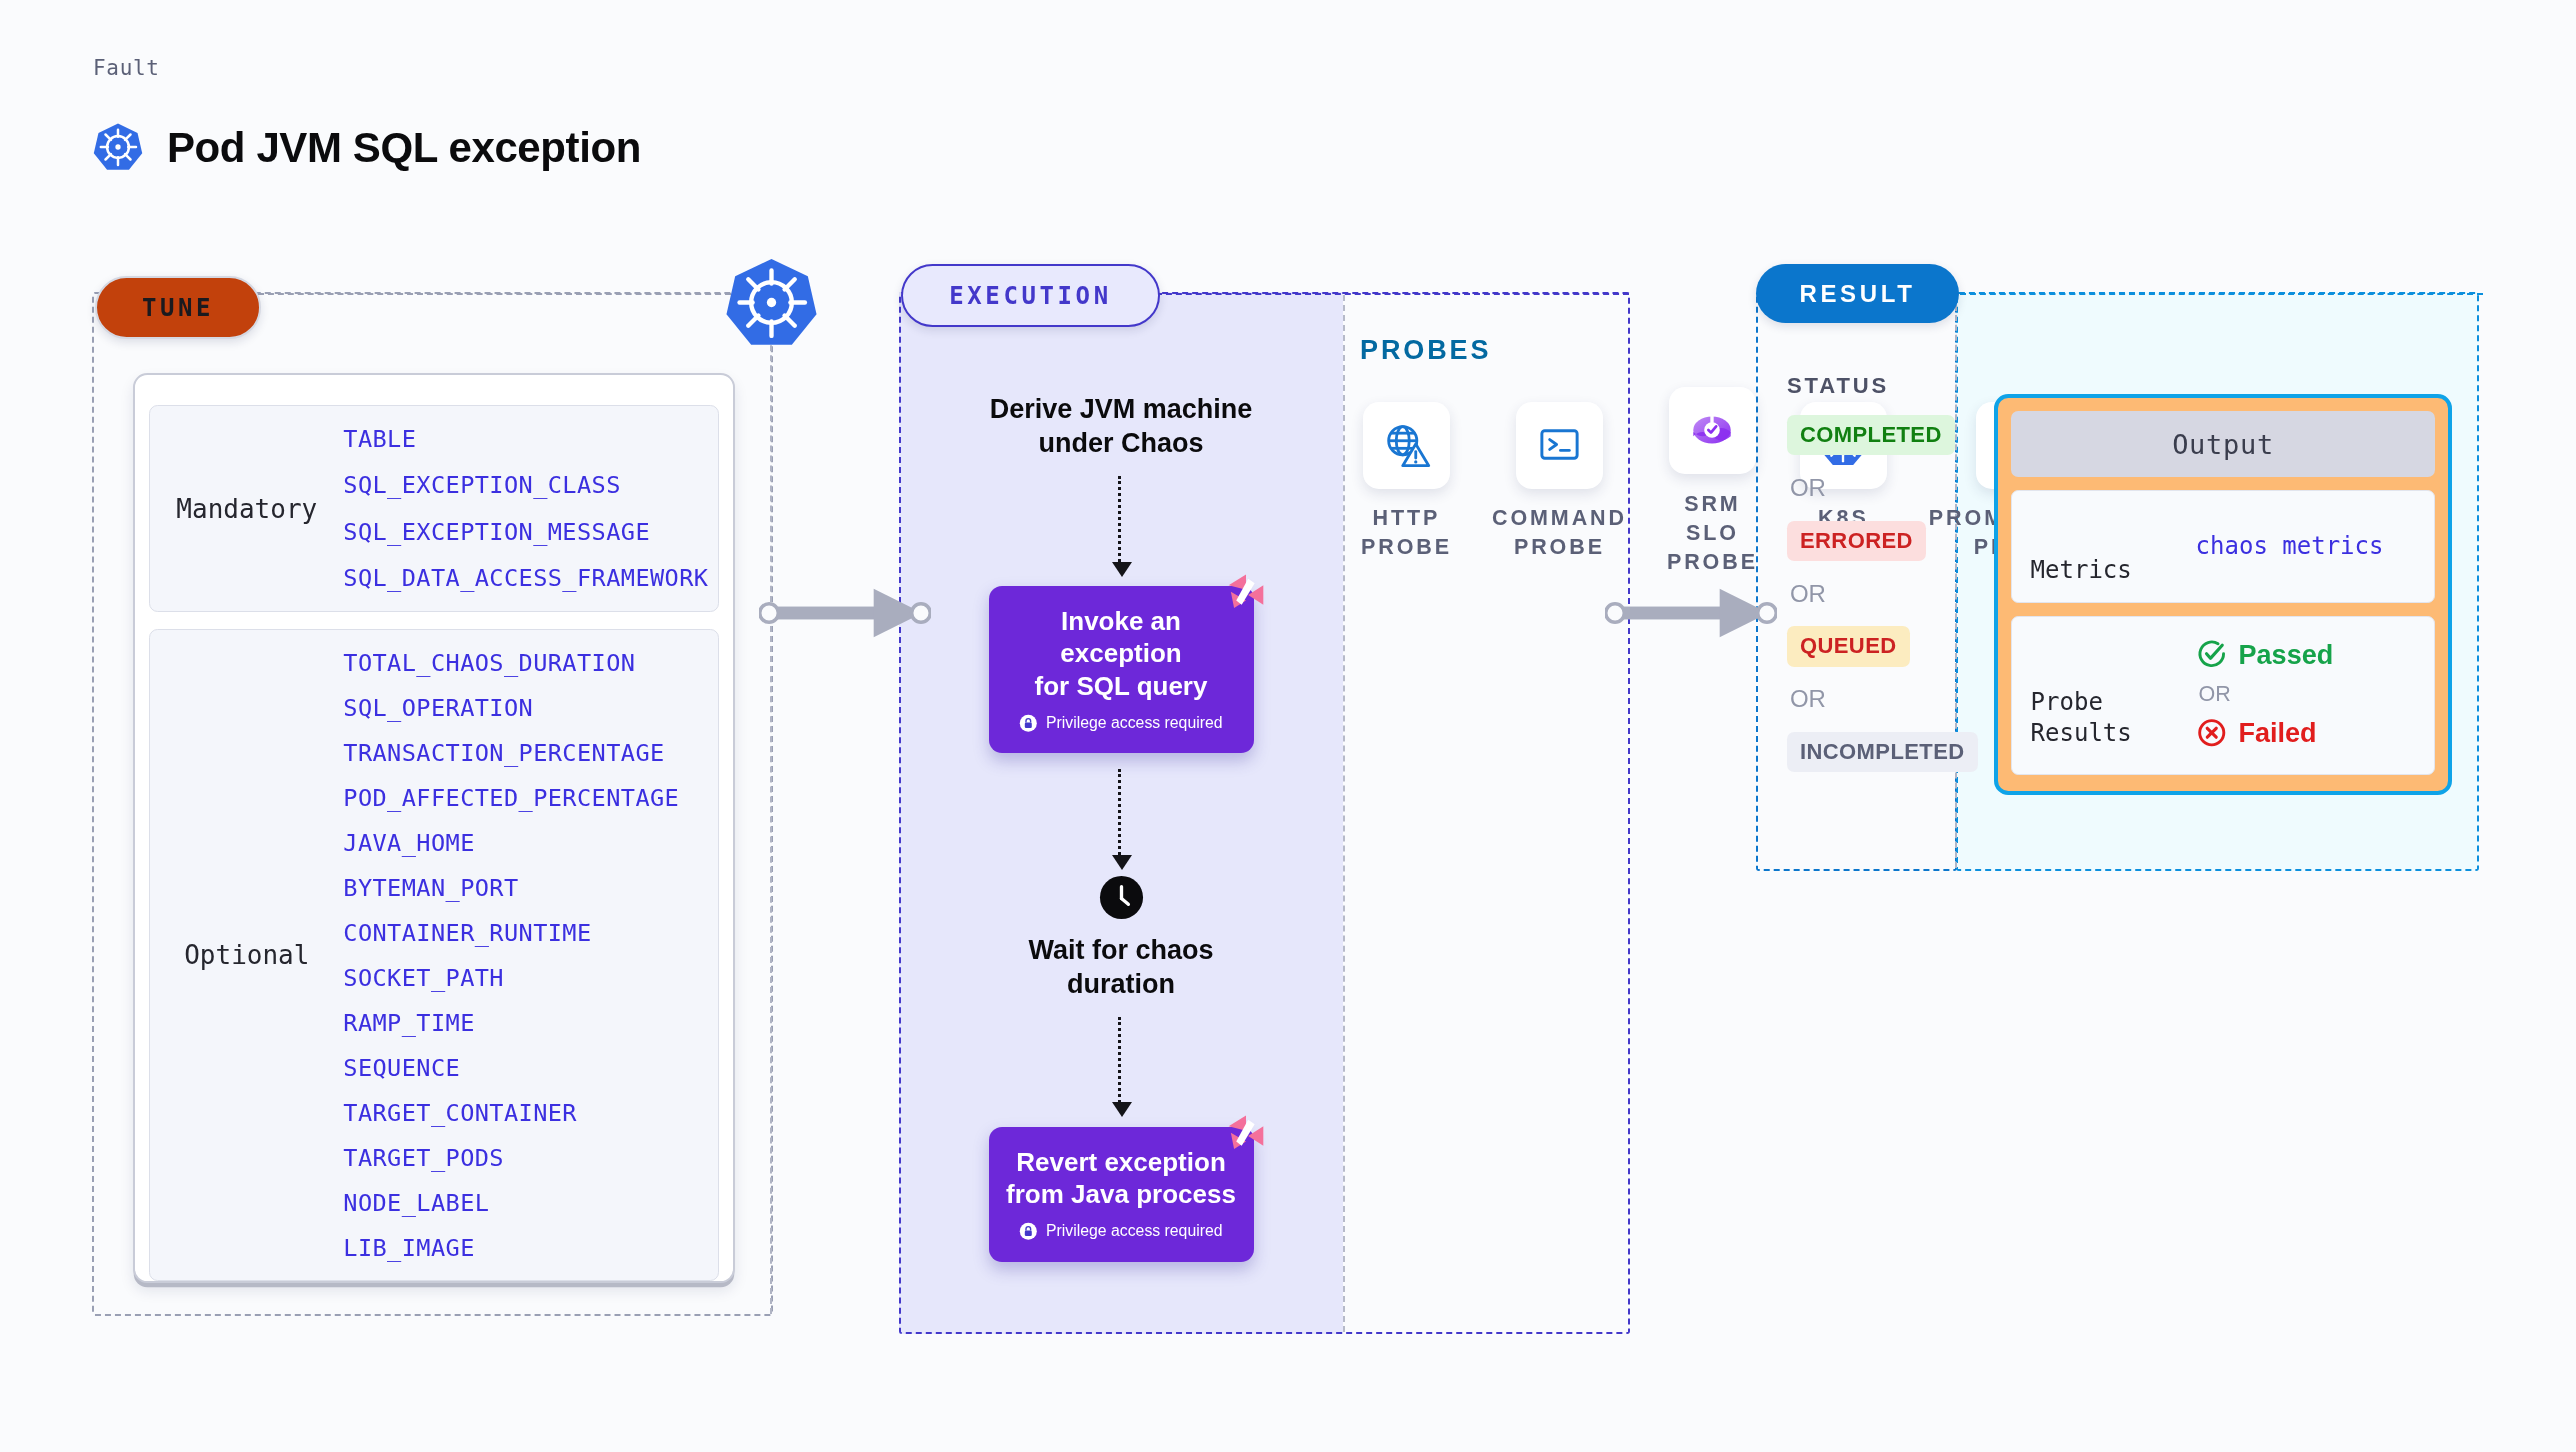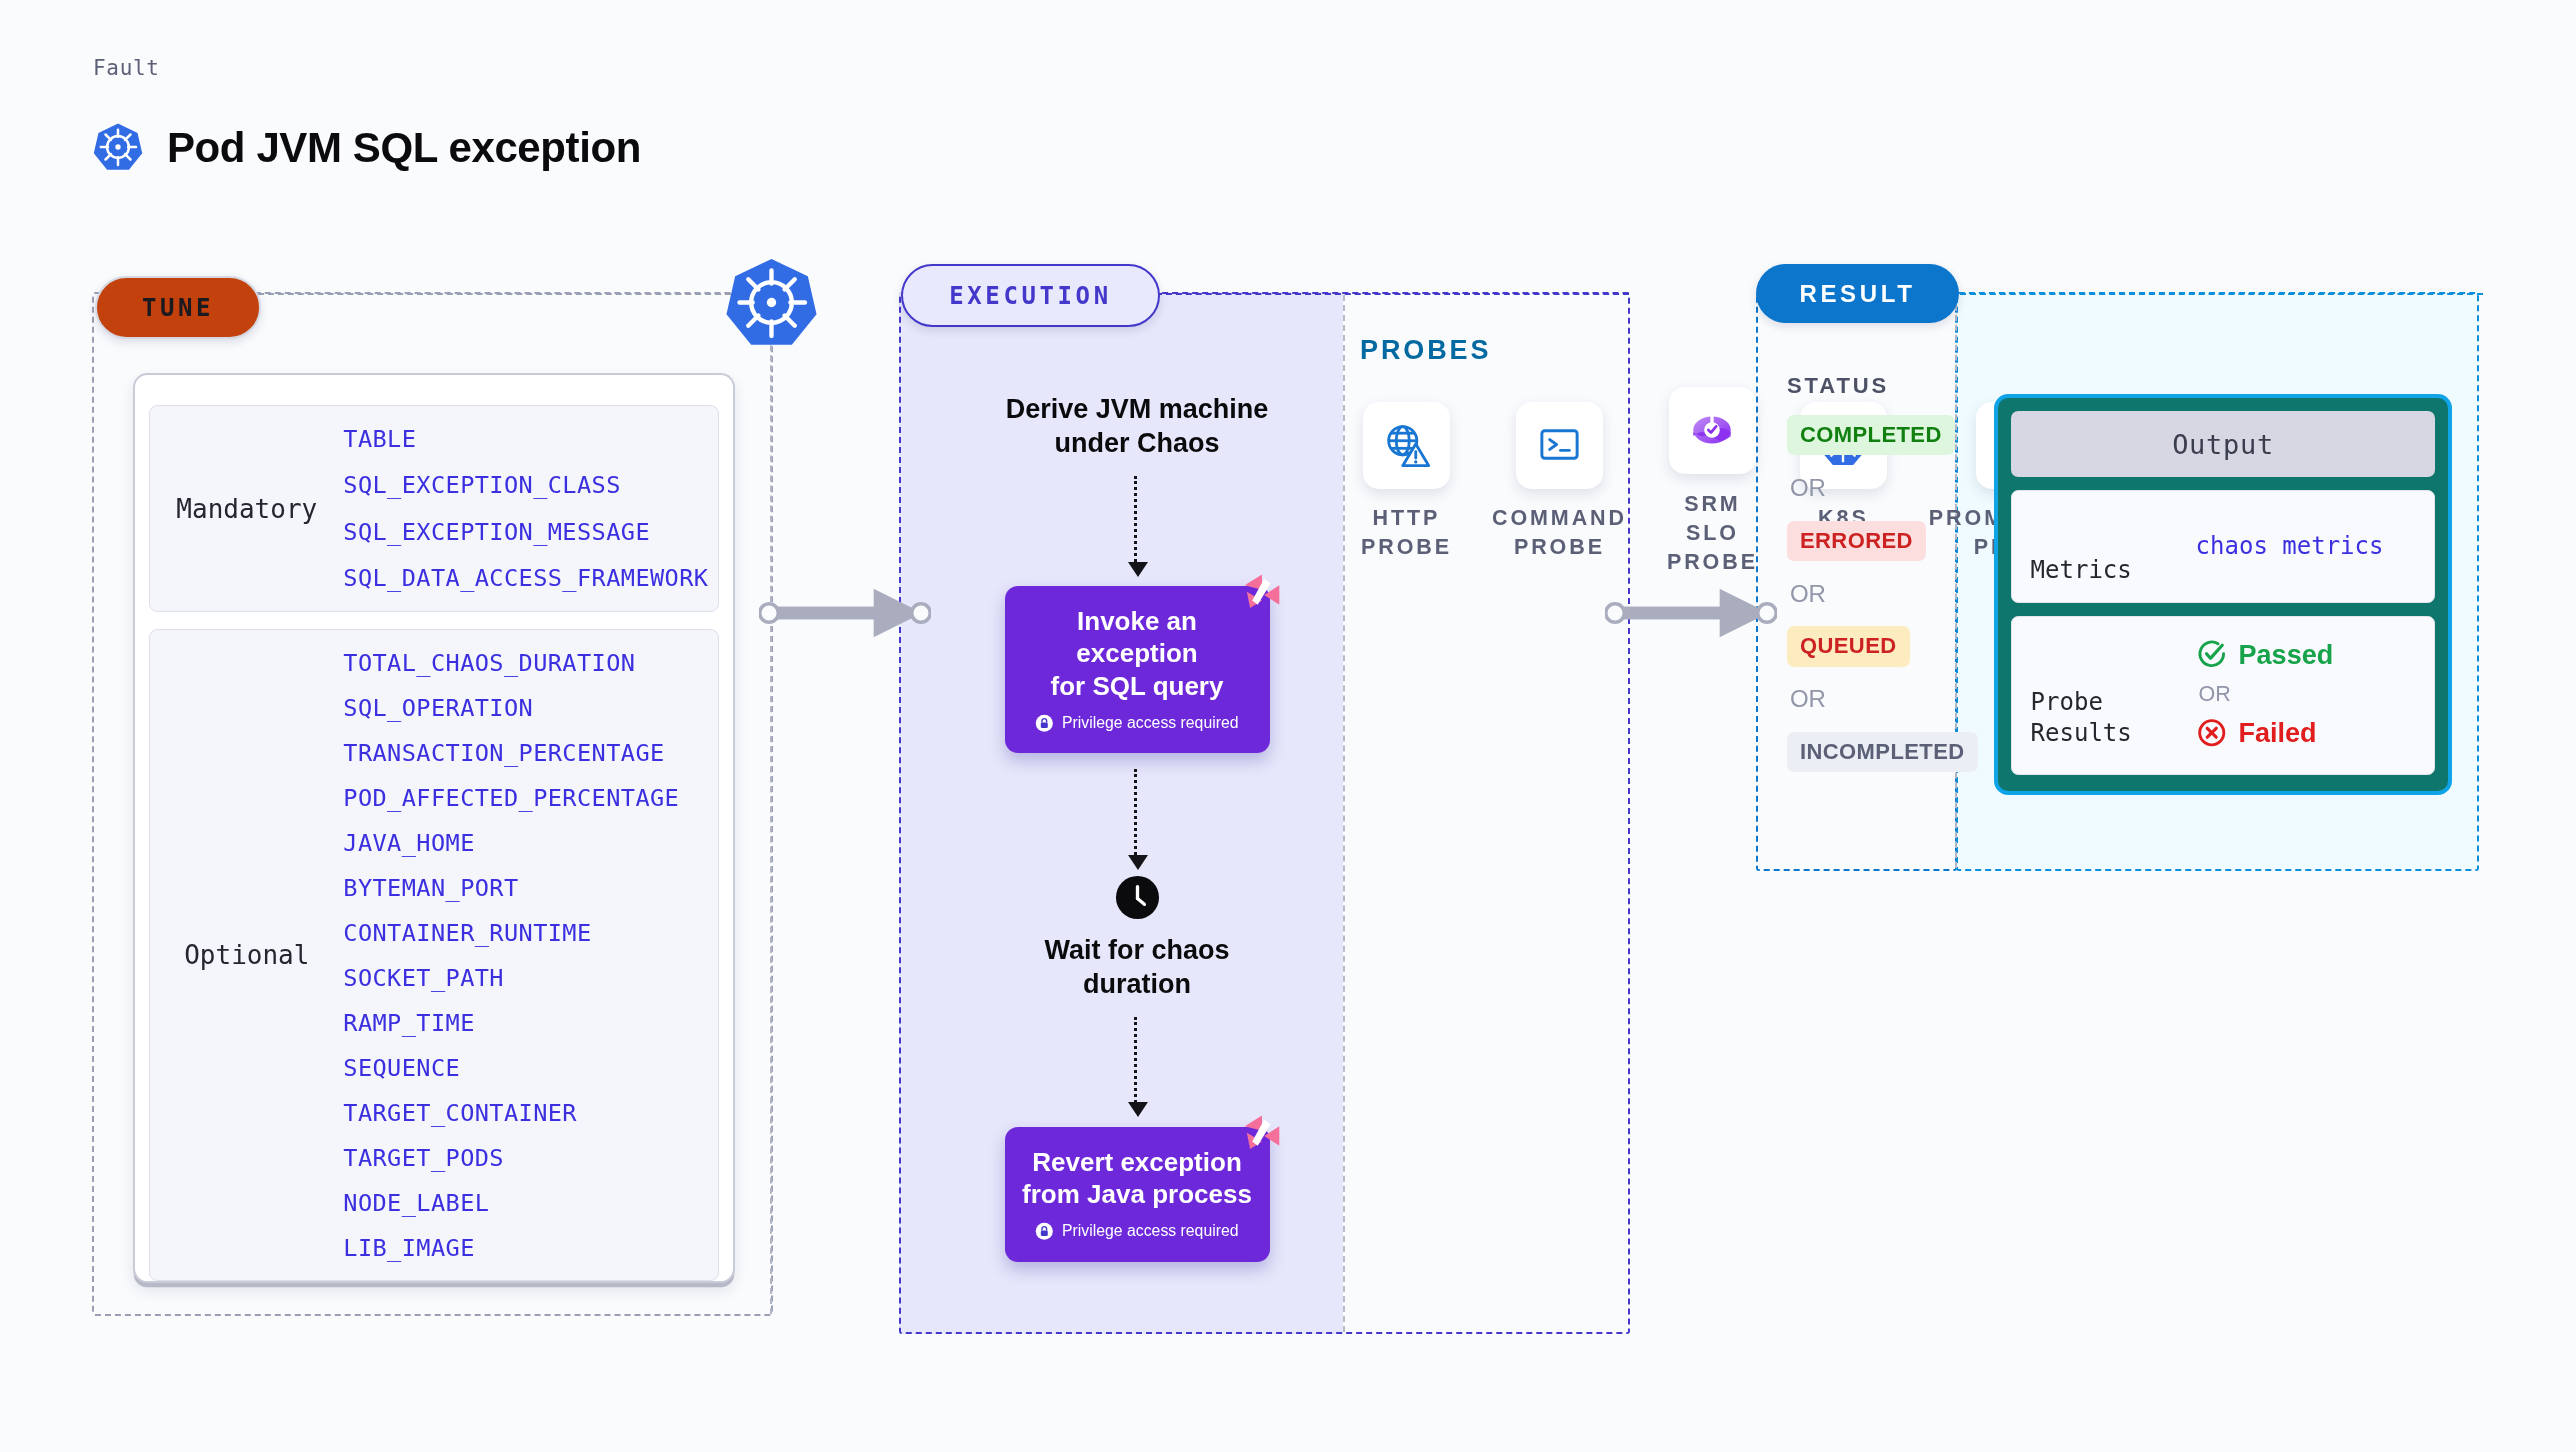--- a/index.html
+++ b/index.html
@@ -89,21 +89,21 @@
     width:193px;flex:0 0 193px;text-align:center;font-size:26px;color:#25262e;
   }
   .param-list{display:flex;flex-direction:column;gap:18.6px;}
   .param-item{font-size:23.6px;color:#3b2fe0;letter-spacing:0.4px;white-space:nowrap;}
   #group-optional{margin-top:17px;}
   #group-optional .param-list{gap:17px;}
 
   
   #exec-flow{
     position:absolute;left:899px;top:373px;width:444px;
-    display:flex;flex-direction:column;align-items:center;padding-left:16px;
+    display:flex;flex-direction:column;align-items:center;
   }
   .flow-title{
     font-size:27px;font-weight:bold;color:#0b0b0d;text-align:center;line-height:1.25;
     margin-top:20px;
   }
   .vdots{width:2.9px;height:86px;border-left:3.6px dotted #141418;position:relative;margin:15.8px 0 0 0;}
   .vdots:after{
     content:"";position:absolute;left:-9.3px;bottom:-14.3px;
     border-left:10.7px solid transparent;border-right:10.7px solid transparent;border-top:15.8px solid #141418;
   }
@@ -147,21 +147,21 @@
   }
   .or-text{font-size:24px;color:#9196a8;margin:18.6px 0 18.6px 2.9px;}
   .b-completed{background:#ddf6dd;color:#118011;}
   .b-errored{background:#fcdede;color:#cc2222;}
   .b-queued{background:#fcecc0;color:#cc2222;}
   .b-incompleted{background:#eceef5;color:#5b6077;}
 
   
   #output-card{
     position:absolute;left:1994px;top:394px;width:458px;height:401px;
-    background:#0f766e;border:4.3px solid #0fa3e8;border-radius:14.3px;
+    background:#fdba74;border:4.3px solid #0fa3e8;border-radius:14.3px;
     box-sizing:border-box;padding:13px;
   }
   #output-header{
     height:66px;background:#d6d7e2;border-radius:7.2px;
     display:flex;align-items:center;justify-content:center;
     font-size:27px;color:#3a3d4d;letter-spacing:0.7px;
   }
   .out-row{
     margin-top:13px;background:#f8fafd;border:1.4px solid #e2e5ee;border-radius:7.2px;
     display:flex;align-items:center;box-sizing:border-box;padding:15.8px 0;

